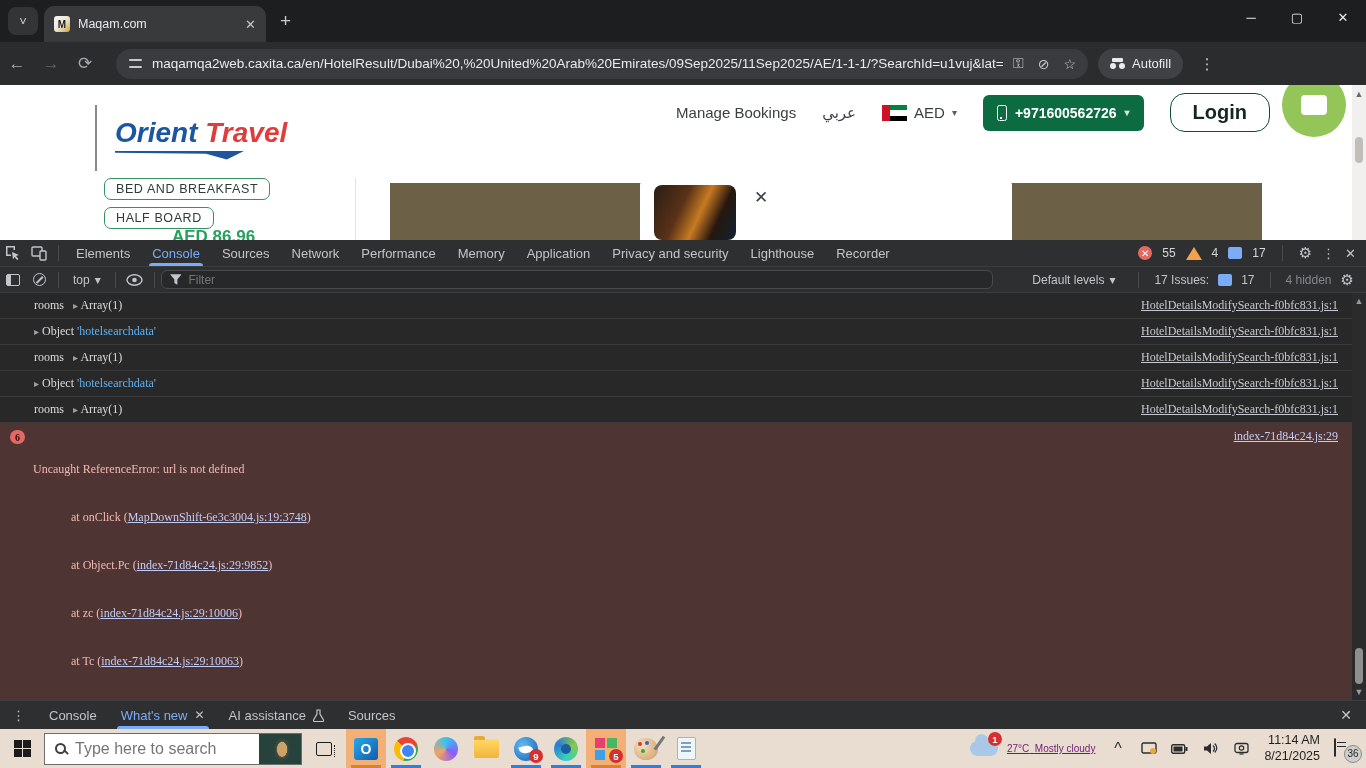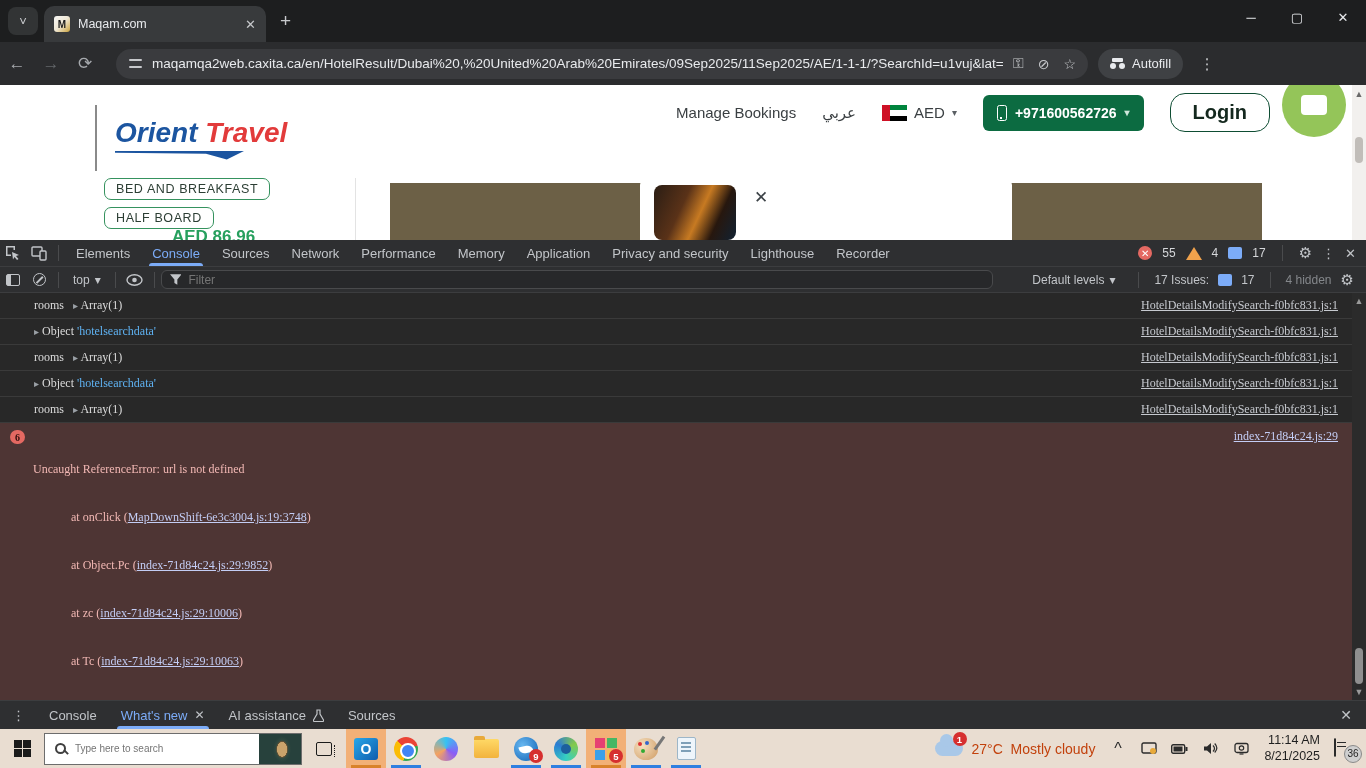--- a/index.html
+++ b/index.html
@@ -157,21 +157,21 @@
   
   .taskbar { position:absolute; left:0; top:729px; width:1366px; height:39px; background:#e9ddd1;
        display:flex; align-items:center; }
   .tb-cell { width:44px; height:39px; display:flex; align-items:center; justify-content:center; position:relative; flex:none; }
   .start-ico { width:17px; height:17px; display:grid; grid-template-columns:8px 8px; grid-template-rows:8px 8px; gap:1px; }
   .start-ico span { background:#1b1b1b; }
   .tb-search { width:258px; height:32px; background:#fff; border:1px solid #6d6d6d; display:flex; align-items:center;
        gap:9px; padding-left:10px; flex:none; position:relative; overflow:hidden; }
   .mag { width:11px; height:11px; border:2px solid #3f3f3f; border-radius:50%; position:relative; flex:none; }
   .mag::after { content:""; position:absolute; width:6px; height:2px; background:#3f3f3f; transform:rotate(45deg); right:-5px; bottom:-1px; }
-  .tb-search input { border:none; outline:none; font-size:10px; color:#3f3f3f; width:150px; background:transparent;
+  .tb-search input { border:none; outline:none; font-size:16px; color:#3f3f3f; width:150px; background:transparent;
        font-family:"Liberation Sans", sans-serif; }
   .mona { position:absolute; right:0; top:0; width:42px; height:32px;
        background:radial-gradient(ellipse 9px 13px at 55% 48%, #caa36b 0 55%, #6c5332 58%, #314a41 70%, #27413c 100%); }
   .taskview-ico { width:16px; height:14px; border:1.5px solid #1b1b1b; border-radius:2px; position:relative; }
   .taskview-ico::after { content:""; position:absolute; right:-4px; top:2px; width:3px; height:12px; border-right:1.5px dotted #1b1b1b; }
   .app { width:40px; height:39px; display:flex; align-items:center; justify-content:center; position:relative; flex:none; }
   .app.open::after { content:""; position:absolute; left:5px; right:5px; bottom:0; height:3px; background:#2f7fe0; }
   .app.hl { background:#f2b077; }
   .app.hl::after { content:""; position:absolute; left:5px; right:5px; bottom:0; height:3px; background:#d9822b; }
   .badge { position:absolute; right:3px; bottom:5px; min-width:14px; height:14px; border-radius:7px; background:#d62f2f;
@@ -199,21 +199,21 @@
   .ico-paint::after { content:""; position:absolute; right:-2px; top:-3px; width:2.5px; height:16px; background:#777; transform:rotate(35deg); }
   .ico-note { width:19px; height:23px; background:#eef5fb; border:1.5px solid #9db6c8; border-radius:2px; position:relative; }
   .ico-note::before { content:""; position:absolute; left:3px; top:4px; width:10px; height:1.5px; background:#7fa0b8;
        box-shadow:0 4px 0 #7fa0b8, 0 8px 0 #7fa0b8; }
   .tray { margin-left:auto; display:flex; align-items:center; gap:14px; padding-right:10px; color:#1f1f1f; }
   .weather { display:flex; align-items:center; gap:9px; }
   .cloud { width:28px; height:15px; background:#a9c8e8; border-radius:10px; position:relative; }
   .cloud::before { content:""; position:absolute; left:5px; top:-7px; width:13px; height:13px; border-radius:50%; background:#a9c8e8; }
   .cloud .b { position:absolute; right:-4px; top:-9px; width:14px; height:14px; border-radius:50%; background:#d62f2f;
        color:#fff; font-size:9.5px; font-weight:bold; display:flex; align-items:center; justify-content:center; }
-  .weather-txt { font-size:14px; color:#c2410c; }
+  .weather-txt { font-size:10px; color:#701a75;text-decoration:underline; }
   .tray-ico { width:17px; height:15px; display:flex; align-items:center; justify-content:center; color:#2b2b2b; }
   .clock { text-align:right; font-size:12.5px; color:#1f1f1f; line-height:1.25; }
   .notif { position:relative; width:22px; height:20px; }
   .notif .paper { width:16px; height:16px; border:1.5px solid #2b2b2b; border-radius:2px; position:relative; }
   .notif .paper::before { content:""; position:absolute; left:2px; top:3px; width:9px; height:1.5px; background:#2b2b2b; box-shadow:0 4px 0 #2b2b2b; }
   .notif .n { position:absolute; right:-6px; bottom:-4px; width:18px; height:18px; border-radius:50%; background:#cfcfcf;
        border:1px solid #8a8a8a; font-size:10px; display:flex; align-items:center; justify-content:center; color:#1f1f1f; }
 </style>
 </head>
 <body>

